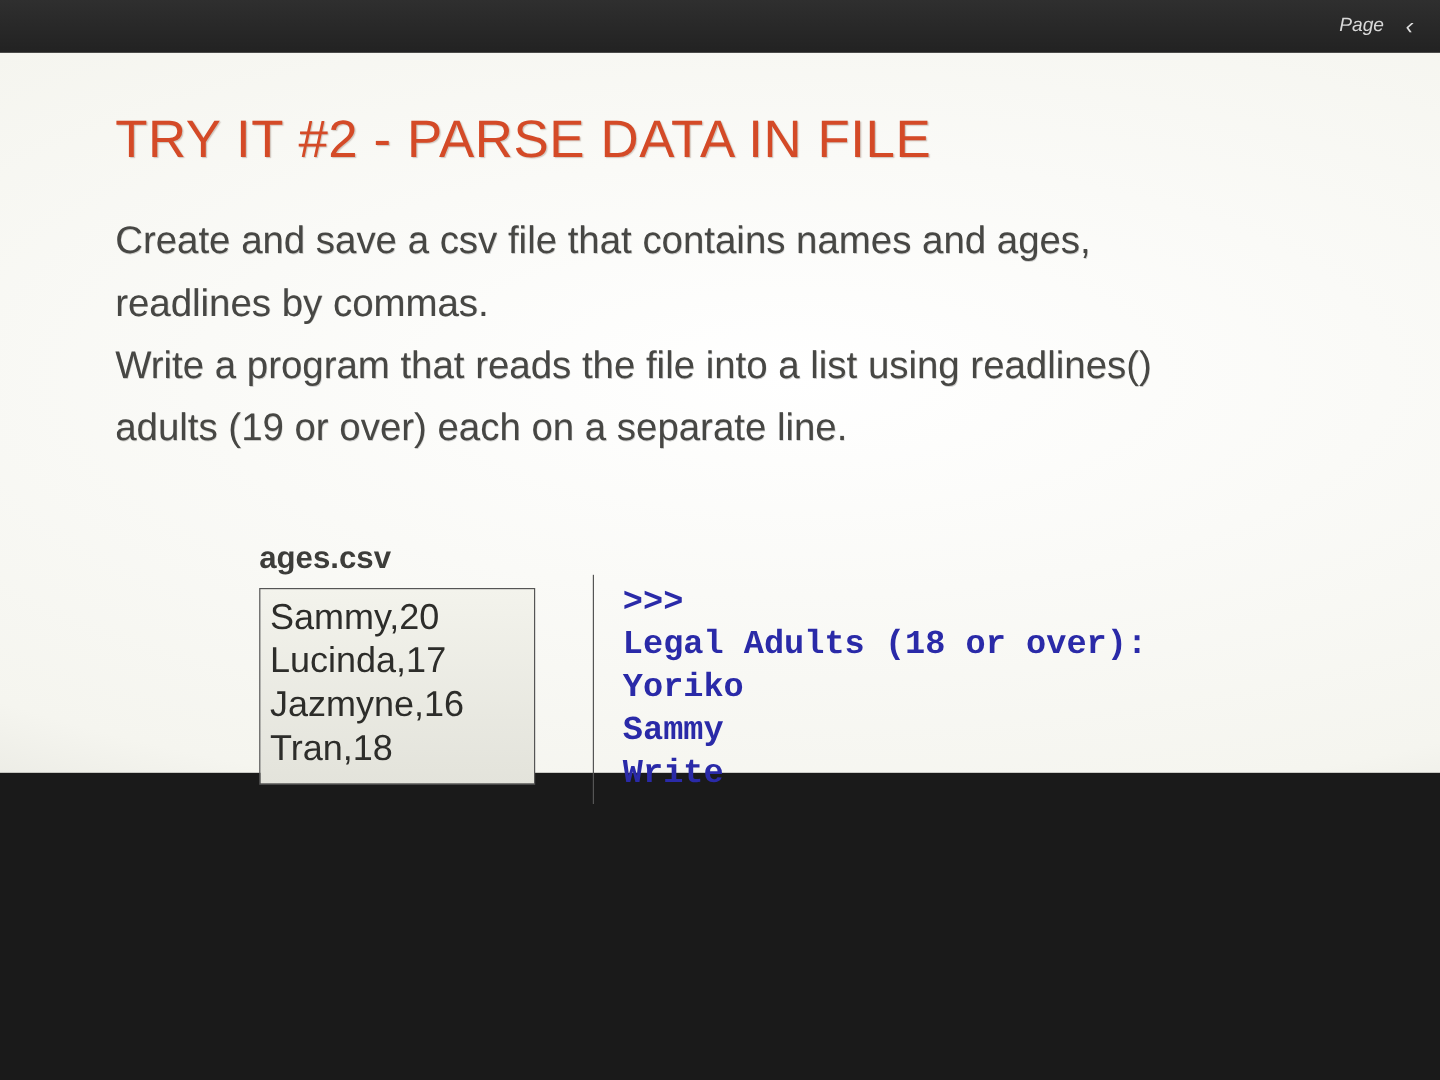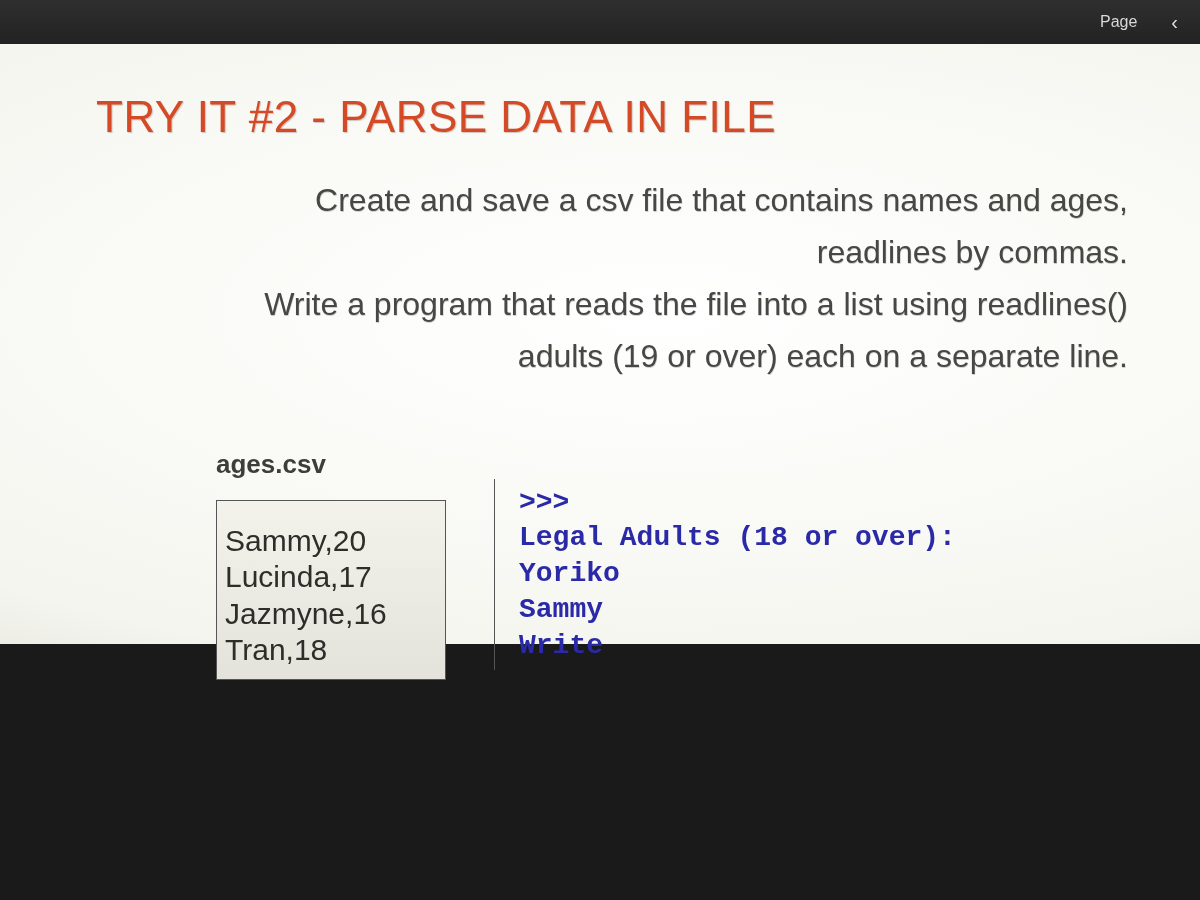--- a/index.html
+++ b/index.html
@@ -13,21 +13,22 @@
   }
   .topbar {
     height: 44px;
     background: linear-gradient(#2f2f2f, #222);
     display: flex;
     align-items: center;
     justify-content: flex-end;
     padding: 0 18px;
     color: #d8d8d8;
     font-size: 16px;
-    gap: 30px;
+    gap: 14px;
+    font-style: italic;
   }
   .topbar .chevron {
     font-size: 20px;
     line-height: 1;
     color: #e0e0e0;
     cursor: pointer;
     padding: 4px;
   }
   .slide {
     margin: 0;
@@ -45,40 +46,40 @@
     text-shadow: 1px 1px 1px rgba(80,40,20,0.25);
     margin-bottom: 36px;
   }
   .body-text {
     color: #474744;
     font-size: 32px;
     line-height: 1.38;
     text-shadow: 0.5px 0.5px 0.5px rgba(0,0,0,0.18);
     max-width: 1040px;
   }
-  .body-text p { margin: 0 0 4px 0; text-align: right; }
+  .body-text p { margin: 0 0 4px 0; }
   .body-text p + p { margin-top: 8px; }
   .examples {
     display: flex;
     align-items: flex-start;
     gap: 48px;
     margin-top: 70px;
     margin-left: 120px;
   }
   .csv-col { }
   .csv-label {
     font-weight: bold;
     font-size: 26px;
     color: #3d3d3a;
-    margin-bottom: 20px;
+    margin-bottom: 10px;
   }
   .csv-box {
     border: 1px solid #555;
     background: linear-gradient(#f3f3ec, #e3e3db);
-    padding: 22px 20px 10px 8px;
+    padding: 6px 20px 10px 8px;
     font-size: 30px;
     color: #2d2d2a;
     line-height: 1.22;
     min-width: 200px;
   }
   .csv-box div { white-space: nowrap; }
   .output-col {
     border-left: 1px solid #555;
     padding: 6px 0 6px 24px;
     margin-top: 30px;

